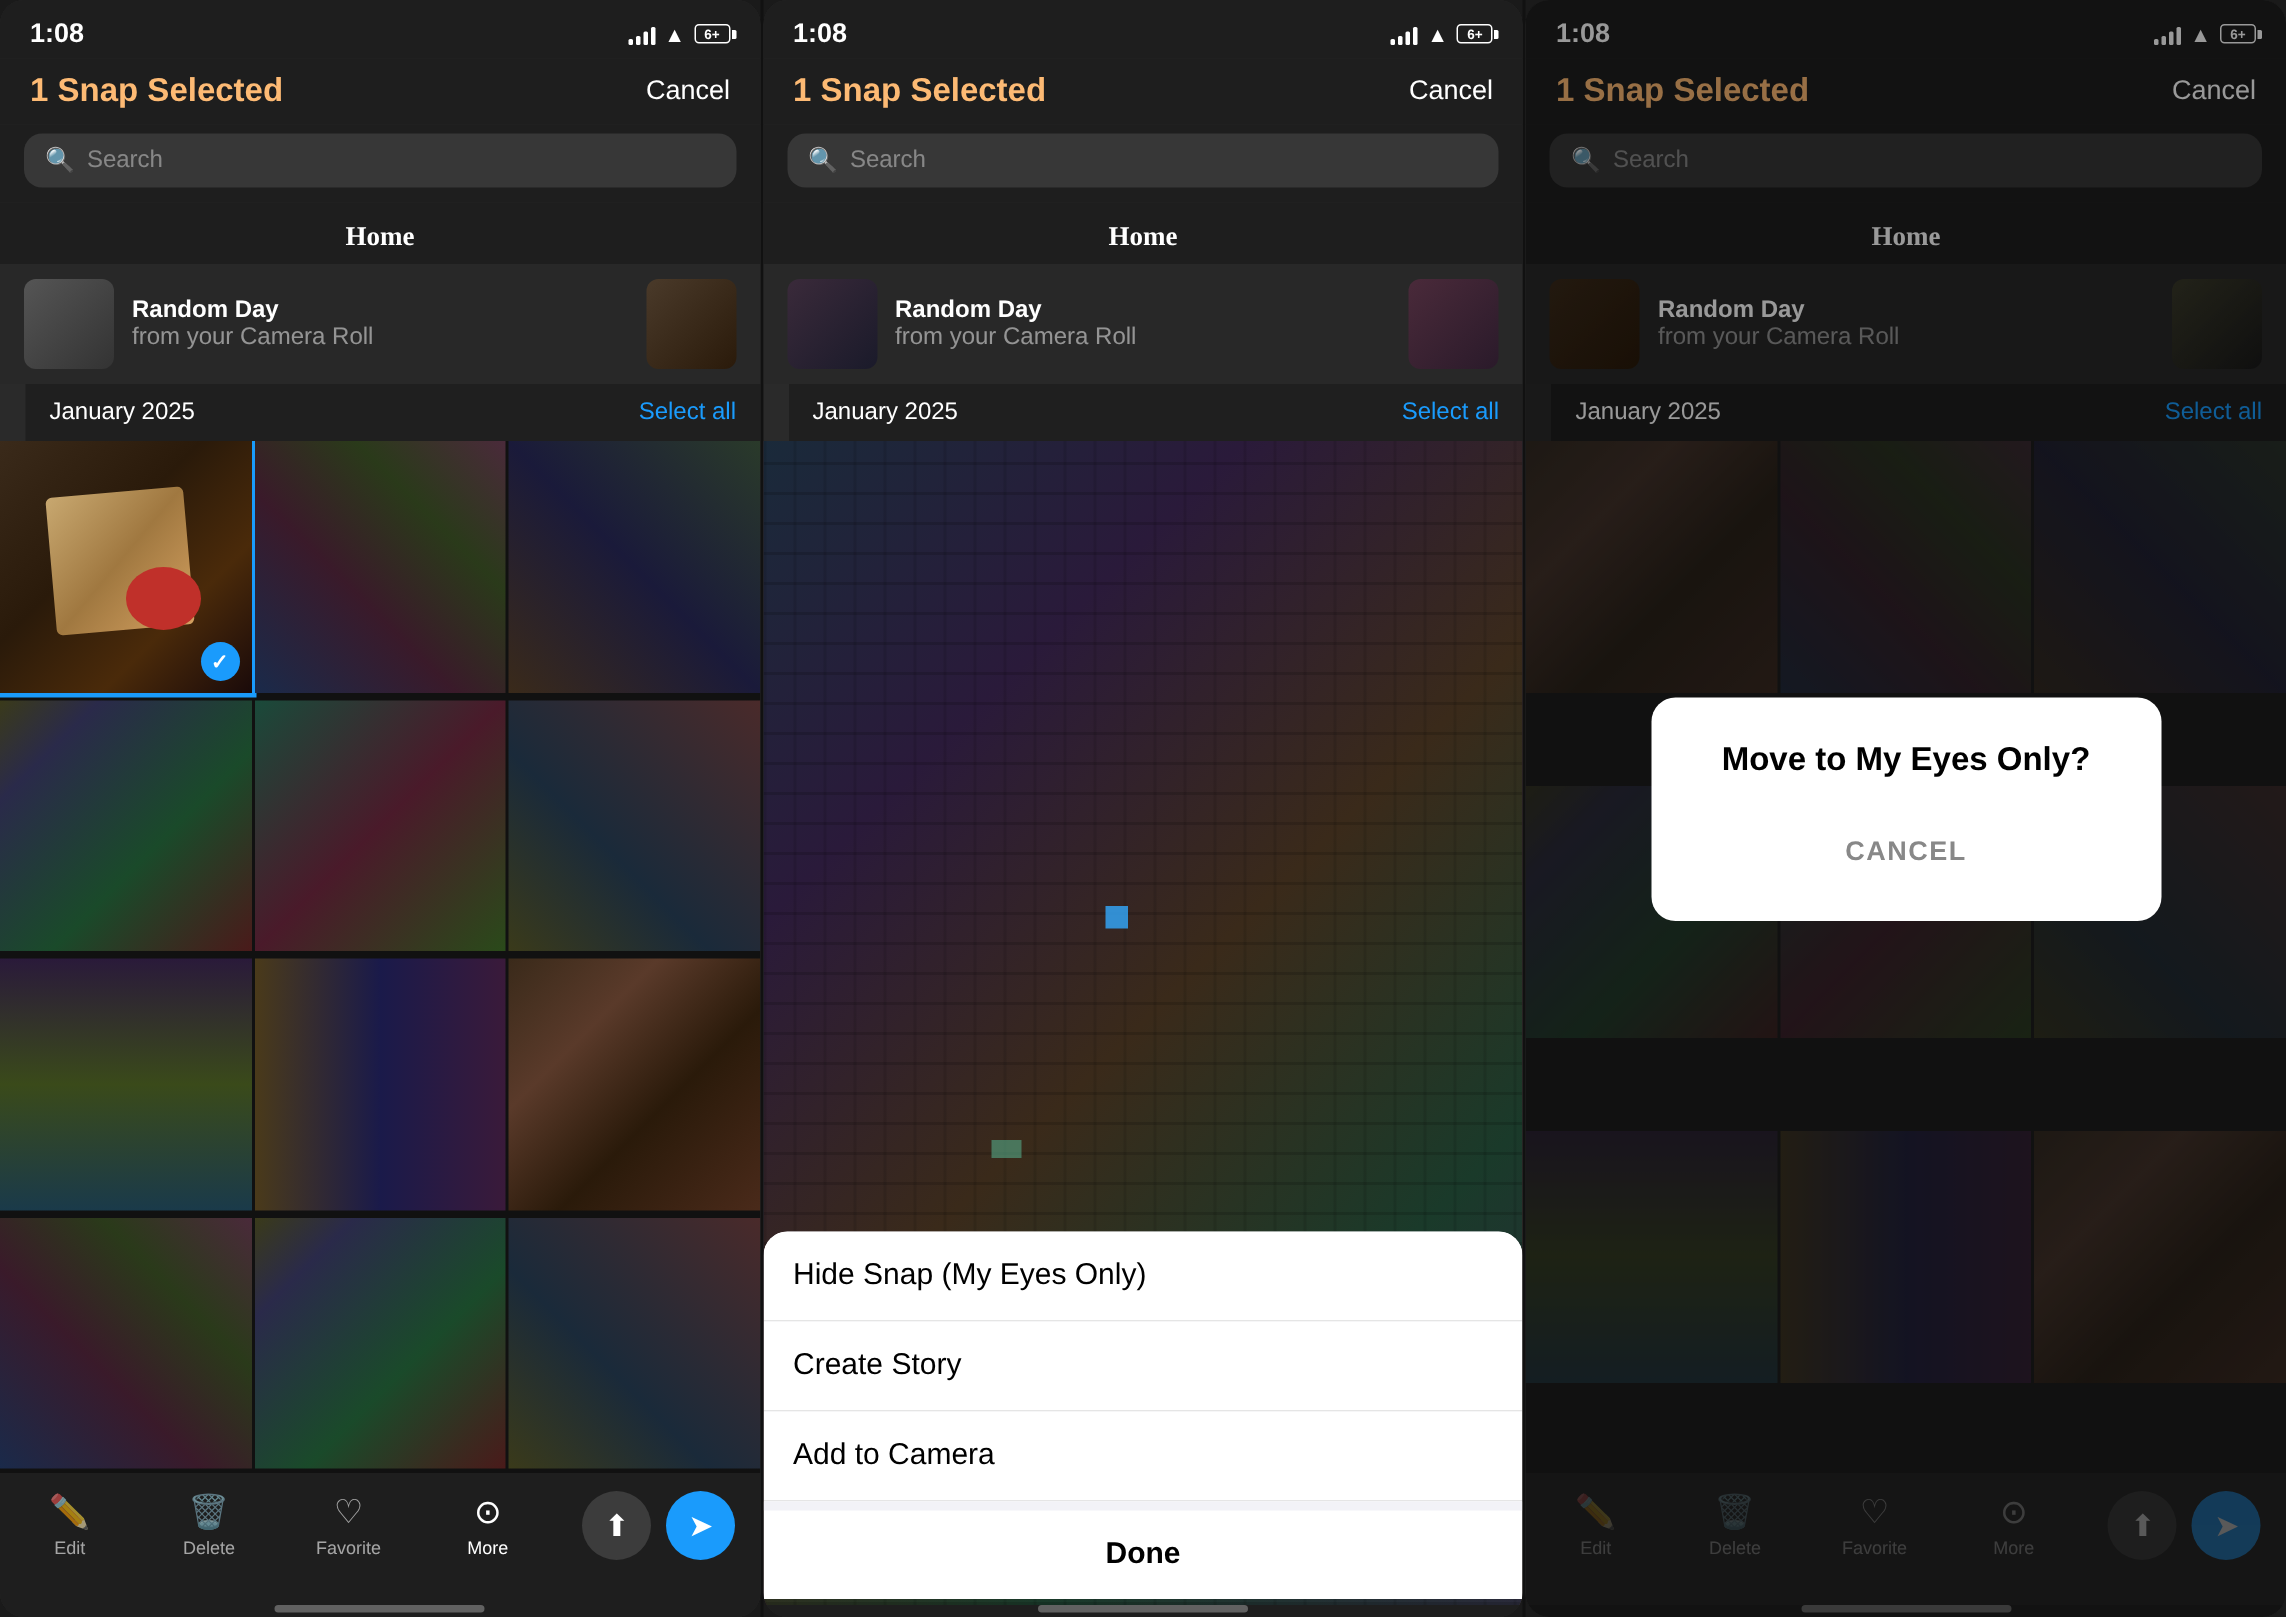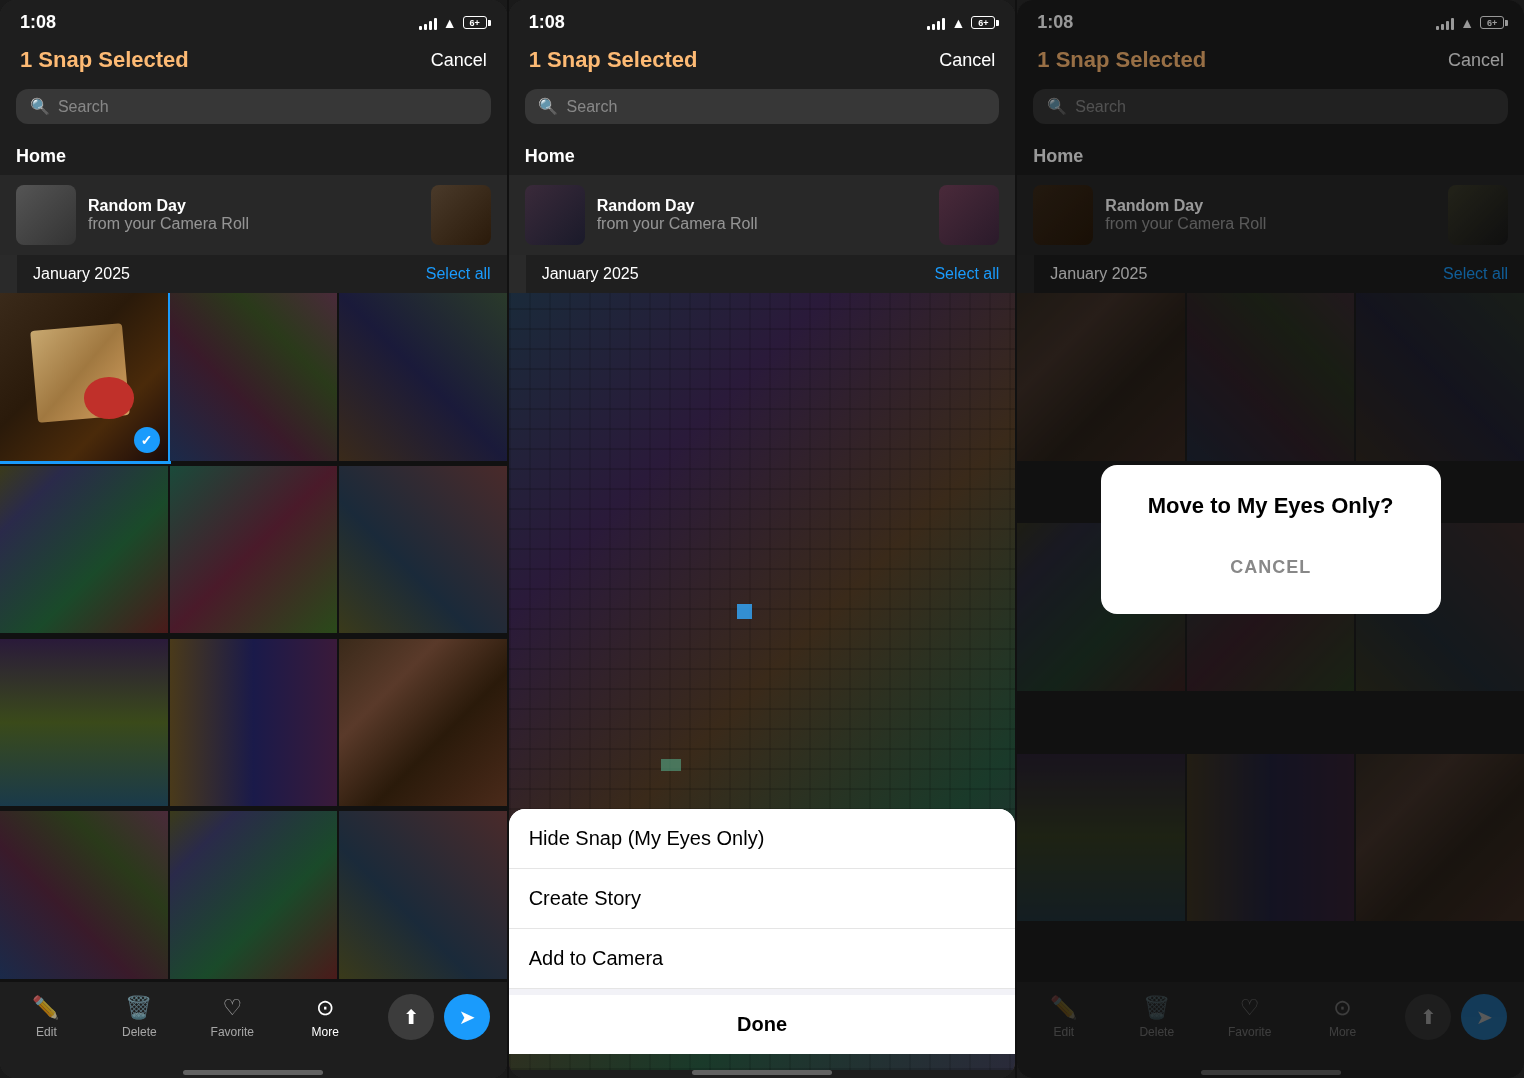--- a/index.html
+++ b/index.html
@@ -116,22 +116,23 @@
     .search-placeholder {
       color: rgba(255,255,255,0.4);
       font-size: 16px;
     }
 
     
     .section-header {
       background: rgba(30,30,30,0.95);
       padding: 12px 16px 8px;
       display: flex;
-      justify-content: flex-start;
-      align-items: center;
+      justify-content: center;
+      align-items: center;
+      font-family: Liberation Serif, serif;
     }
     .section-tab {
       font-size: 18px;
       font-weight: 600;
       color: #fff;
     }
 
     
     .memories-banner {
       background: rgba(40,40,40,0.9);
@@ -292,21 +293,21 @@
       width: 2px;
       background: #111;
     }
 
     
     .panel-middle {
       position: relative;
     }
     .action-sheet-overlay {
       position: absolute;
-      bottom: 16px;
+      bottom: 4px;
       left: 0;
       right: 0;
       z-index: 10;
       margin-top: 20px;
     }
     .action-sheet {
       background: #f2f2f7;
       border-radius: 16px 16px 0 0;
       overflow: hidden;
     }

